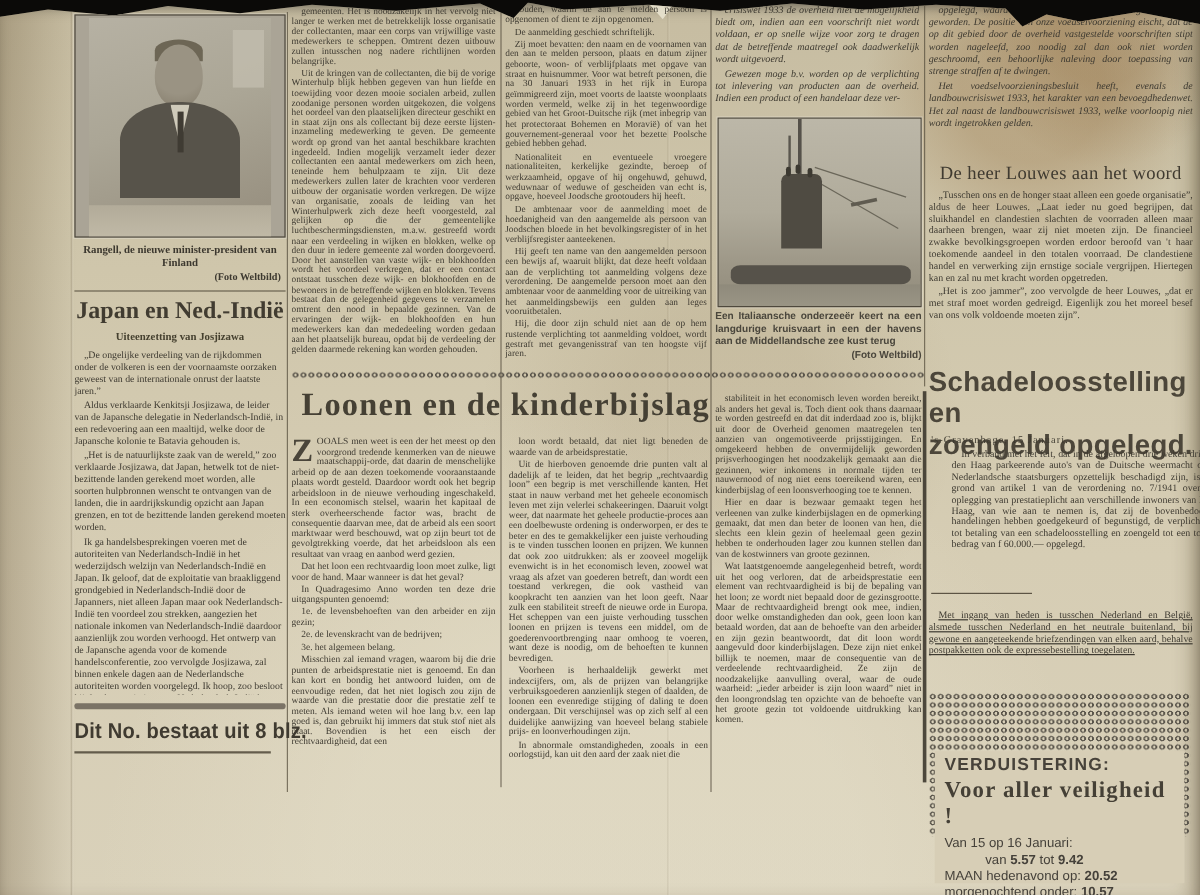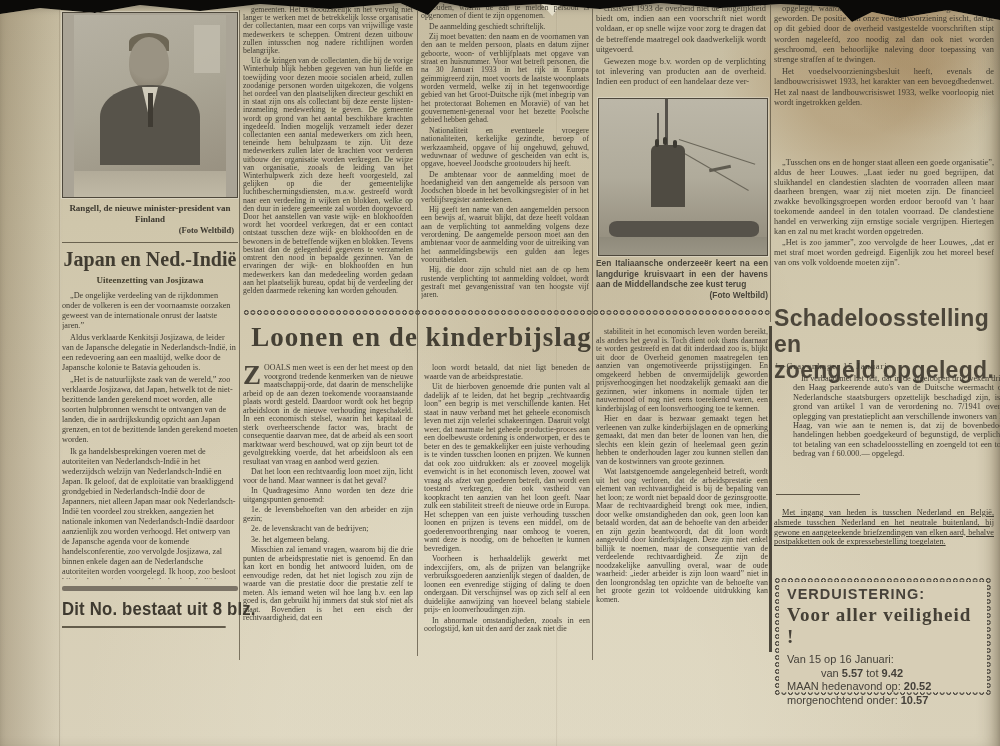--- a/index.html
+++ b/index.html
@@ -23,21 +23,21 @@
   .tornflap{position:absolute;left:538px;top:0;width:26px;height:16px;background:#e9e3cf;
     clip-path:polygon(0 0,100% 0,55% 100%);opacity:.9;}
   .vrule{position:absolute;width:1px;background:rgba(90,82,64,.75);}
   .vrule.heavy{width:3px;background:rgba(52,47,38,.85);}
   .col{position:absolute;overflow:hidden;text-align:justify;}
   .para{margin:0 0 2px 0;text-indent:8px;}
   .para:first-child{text-indent:8px;}
   .body-sm{font-size:7.8px;line-height:8.2px;}
   .body-md{font-size:8.2px;line-height:10px;}
   .body-c3{font-size:7.8px;line-height:8.35px;}
-  .body-c5{font-size:8.4px;line-height:10.2px;}
+  .body-c5{font-size:8.4px;line-height:10.2px;font-style:italic;}
   .body-loon{font-size:7.9px;line-height:8.5px;}
   
   #col1{position:absolute;left:62px;top:12px;width:176px;}
   .photoframe{border:1px solid #4e483c;background:#aaa496;box-shadow:0 0 0 1px rgba(255,255,255,.25);}
   #photo1{width:152px;height:182px;margin:2px auto 0 auto;position:relative;overflow:hidden;}
   #photo1 .inner{position:absolute;inset:0;filter:blur(.6px);
     background:linear-gradient(160deg,#b6b1a3 0%,#aba696 45%,#948c7c 100%);}
   .p1-head{position:absolute;left:55px;top:22px;width:40px;height:52px;border-radius:50% 50% 46% 46%;
     background:radial-gradient(circle at 50% 40%,#9a9383 0 55%,#857d6c 100%);}
   .p1-hair{position:absolute;left:55px;top:18px;width:40px;height:18px;border-radius:50% 50% 0 0;background:#6d6655;}
@@ -88,21 +88,21 @@
     font-size:15.5px;font-weight:500;color:#3f3a30;letter-spacing:.3px;}
   .c5head-schade{position:absolute;left:774px;top:305px;width:222px;
     font-family:"Liberation Sans","DejaVu Sans",sans-serif;font-weight:bold;font-size:23px;line-height:26px;
     letter-spacing:.3px;color:#4c463a;}
   .dateline{position:absolute;left:776px;top:361px;width:218px;font-weight:normal;font-size:8.6px;letter-spacing:.9px;color:#3e3a30;}
   .shortrule{position:absolute;left:776px;top:494px;width:84px;height:1px;background:rgba(70,62,48,.85);}
   
   #vbox{position:absolute;left:774px;top:577px;width:218px;height:120px;padding:5px;box-sizing:border-box;
     background-image:radial-gradient(circle at 3.2px 3.5px, rgba(0,0,0,0) 1.1px, #5a554b 1.2px, #5a554b 2.3px, rgba(0,0,0,0) 2.4px);
     background-size:6.6px 7px;}
-  #vbox-inner{width:100%;height:100%;background:#d7ceb6;padding:4px 8px;box-sizing:border-box;}
+  #vbox-inner{width:100%;height:100%;background:#d7ceb6;padding:4px 8px;box-sizing:border-box;margin-top:44px;}
   .vtitle{font-family:"Liberation Sans","DejaVu Sans",sans-serif;font-weight:bold;font-size:14.5px;
     letter-spacing:1px;color:#47423a;}
   .vsub{font-weight:bold;font-size:19px;letter-spacing:1px;color:#454036;margin:2px 0 5px 0;}
   .vline{font-family:"Liberation Sans","DejaVu Sans",sans-serif;font-size:11px;line-height:13.5px;color:#45413a;}
   .vline b{font-weight:bold;}
   .vindent{padding-left:34px;}
 </style>
 </head>
 <body>
 
@@ -193,21 +193,21 @@
     <div class="chain" style="left:243px;top:309px;width:527px;"></div>
 
     <div id="loonen-head">Loonen en de kinderbijslag</div>
 
     <div class="col body-loon" style="left:243px;top:364px;width:170px;height:290px;">
       <div class="para-first">
         <span class="dropcap">Z</span>
         <span>OOALS men weet is een der het meest op den voorgrond tredende kenmerken van de nieuwe maatschappij-orde, dat daarin de menschelijke arbeid op de aan dezen toekomende vooraanstaande plaats wordt gesteld. Daardoor wordt ook het begrip arbeidsloon in de nieuwe verhouding ingeschakeld. In een economisch stelsel, waarin het kapitaal de sterk overheerschende factor was, bracht de consequentie daarvan mee, dat de arbeid als een soort marktwaar werd beschouwd, wat op zijn beurt tot de gevolgtrekking voerde, dat het arbeidsloon als een resultaat van vraag en aanbod werd gezien.</span>
       </div>
       <div>
-          <p class="para">Dat het loon een rechtvaardig loon moet zijn, licht voor de hand. Maar wanneer is dat het geval?</p>
+          <p class="para">Dat het loon een rechtvaardig loon moet zulke, ligt voor de hand. Maar wanneer is dat het geval?</p>
           <p class="para">In Quadragesimo Anno worden ten deze drie uitgangspunten genoemd:</p>
           <p class="para">1e. de levensbehoeften van den arbeider en zijn gezin;</p>
           <p class="para">2e. de levenskracht van de bedrijven;</p>
           <p class="para">3e. het algemeen belang.</p>
           <p class="para">Misschien zal iemand vragen, waarom bij die drie punten de arbeidsprestatie niet is genoemd. En dan kan kort en bondig het antwoord luiden, om de eenvoudige reden, dat het niet logisch zou zijn de waarde van die prestatie door die prestatie zelf te meten. Als iemand weten wil hoe lang b.v. een lap goed is, dan gebruikt hij immers dat stuk stof niet als maat. Bovendien is het een eisch der rechtvaardigheid, dat een</p>
         </div>
     </div>
 
     <div class="col body-loon" style="left:424px;top:364px;width:166px;height:292px;">
         <p class="para">loon wordt betaald, dat niet ligt beneden de waarde van de arbeidsprestatie.</p>
@@ -220,20 +220,21 @@
         <p class="para">stabiliteit in het economisch leven worden bereikt, als anders het geval is. Toch dient ook thans daarnaar te worden gestreefd en dat dit inderdaad zoo is, blijkt uit door de Overheid genomen maatregelen ten aanzien van ongemotiveerde prijsstijgingen. En omgekeerd hebben de onvermijdelijk geworden prijsverhoogingen het noodzakelijk gemaakt aan die gezinnen, wier inkomens in normale tijden ter nauwernood of nog niet eens toereikend waren, een kinderbijslag of een loonsverhooging toe te kennen.</p>
         <p class="para">Hier en daar is bezwaar gemaakt tegen het verleenen van zulke kinderbijslagen en de opmerking gemaakt, dat men dan beter de loonen van hen, die slechts een klein gezin of heelemaal geen gezin hebben te onderhouden lager zou kunnen stellen dan van de kostwinners van groote gezinnen.</p>
         <p class="para">Wat laatstgenoemde aangelegenheid betreft, wordt uit het oog verloren, dat de arbeidsprestatie een element van rechtvaardigheid is bij de bepaling van het loon; ze wordt niet bepaald door de gezinsgrootte. Maar de rechtvaardigheid brengt ook mee, indien, door welke omstandigheden dan ook, geen loon kan betaald worden, dat aan de behoefte van den arbeider en zijn gezin beantwoordt, dat dit loon wordt aangevuld door kinderbijslagen. Deze zijn niet enkel billijk te noemen, maar de consequentie van de verdeelende rechtvaardigheid. Ze zijn de noodzakelijke aanvulling overal, waar de oude waarheid: „ieder arbeider is zijn loon waard” niet in den loongrondslag ten opzichte van de behoefte van het groote gezin tot voldoende uitdrukking kan komen.</p>
       </div>
 
     <div class="col body-c5" style="left:774px;top:4px;width:220px;height:130px;">
         <p class="para">opgelegd, waardoor tevens preventieve werking mogelijk is geworden. De positie van onze voedselvoorziening eischt, dat de op dit gebied door de overheid vastgestelde voorschriften stipt worden nageleefd, zoo noodig zal dan ook niet worden geschroomd, een behoorlijke naleving door toepassing van strenge straffen af te dwingen.</p>
         <p class="para">Het voedselvoorzieningsbesluit heeft, evenals de landbouwcrisiswet 1933, het karakter van een bevoegdhedenwet. Het zal naast de landbouwcrisiswet 1933, welke voorloopig niet wordt ingetrokken gelden.</p>
       </div>
 
+    <div class="c5head-louwes">De heer Louwes aan het woord</div>
 
     <div class="col" style="left:774px;top:158px;width:220px;height:146px;font-size:8.3px;line-height:9.8px;">
         <p class="para">„Tusschen ons en de honger staat alleen een goede organisatie”, aldus de heer Louwes. „Laat ieder nu goed begrijpen, dat sluikhandel en clandestien slachten de voorraden alleen maar daarheen brengen, waar zij niet moeten zijn. De financieel zwakke bevolkingsgroepen worden erdoor beroofd van 't haar toekomende aandeel in den totalen voorraad. De clandestiene handel en verwerking zijn ernstige sociale vergrijpen. Hiertegen kan en zal nu met kracht worden opgetreden.</p>
         <p class="para">„Het is zoo jammer”, zoo vervolgde de heer Louwes, „dat er met straf moet worden gedreigd. Eigenlijk zou het moreel besef van ons volk voldoende moeten zijn”.</p>
       </div>
 
     <div class="c5head-schade">
       <div>Schadeloosstelling en</div>
       <div>zoengeld opgelegd.</div>
     </div>

